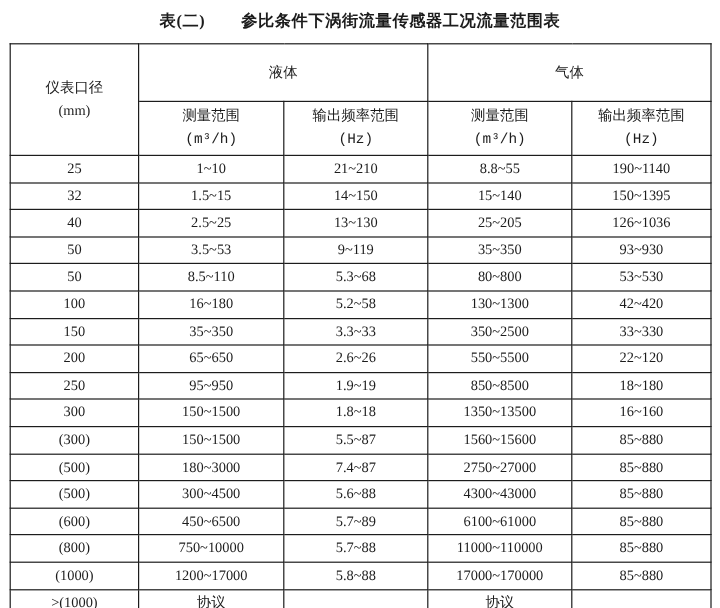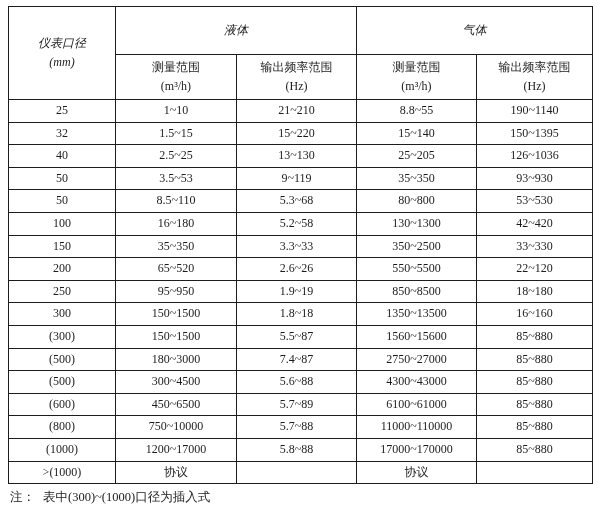--- a/index.html
+++ b/index.html
@@ -28,37 +28,40 @@
   th, td {
     border: 1px solid #1c1c1c;
     text-align: center;
     vertical-align: middle;
     font-size: 12px;
     font-weight: normal;
     padding: 0 2px;
     overflow: hidden;
     white-space: nowrap;
   }
-  thead tr.group-row th { height: 48px; font-style: italic; }
-  thead tr.sub-row th { height: 45px; }
+  thead tr.group-row th { height: 48px; }
+  thead tr.sub-row th { height: 45px; font-family: Liberation Mono, monospace; }
   .hdr-line { line-height: 1.55; }
   tbody td { height: 21.6px; line-height: 21.6px; }
   .note {
     font-size: 12.5px;
     margin-top: 5px;
     padding-left: 2px;
     white-space: nowrap;
   }
   .note-label { margin-right: 8px; }
 </style>
 </head>
 <body>
 
 <div class="page">
 
+  <div class="title">
+    <span class="title-label">表(二)</span><span>参比条件下涡街流量传感器工况流量范围表</span>
+  </div>
 
   <table>
     <colgroup>
       <col style="width:107px">
       <col style="width:121px">
       <col style="width:120px">
       <col style="width:120px">
       <col style="width:116px">
     </colgroup>
     <thead>
@@ -93,21 +96,21 @@
         <tr>
           <td>25</td>
           <td>1~10</td>
           <td>21~210</td>
           <td>8.8~55</td>
           <td>190~1140</td>
         </tr>
         <tr>
           <td>32</td>
           <td>1.5~15</td>
-          <td>15~220</td>
+          <td>14~150</td>
           <td>15~140</td>
           <td>150~1395</td>
         </tr>
         <tr>
           <td>40</td>
           <td>2.5~25</td>
           <td>13~130</td>
           <td>25~205</td>
           <td>126~1036</td>
         </tr>
@@ -134,21 +137,21 @@
         </tr>
         <tr>
           <td>150</td>
           <td>35~350</td>
           <td>3.3~33</td>
           <td>350~2500</td>
           <td>33~330</td>
         </tr>
         <tr>
           <td>200</td>
-          <td>65~520</td>
+          <td>65~650</td>
           <td>2.6~26</td>
           <td>550~5500</td>
           <td>22~120</td>
         </tr>
         <tr>
           <td>250</td>
           <td>95~950</td>
           <td>1.9~19</td>
           <td>850~8500</td>
           <td>18~180</td>

